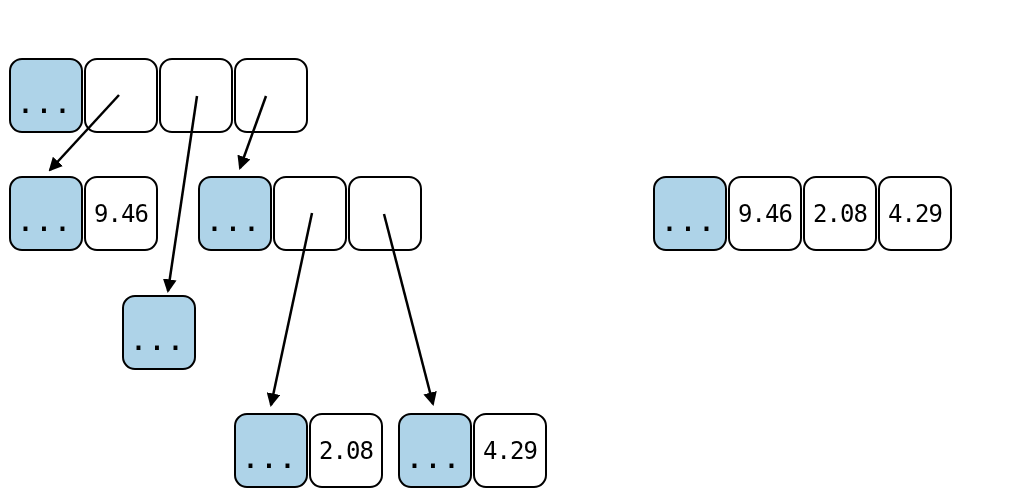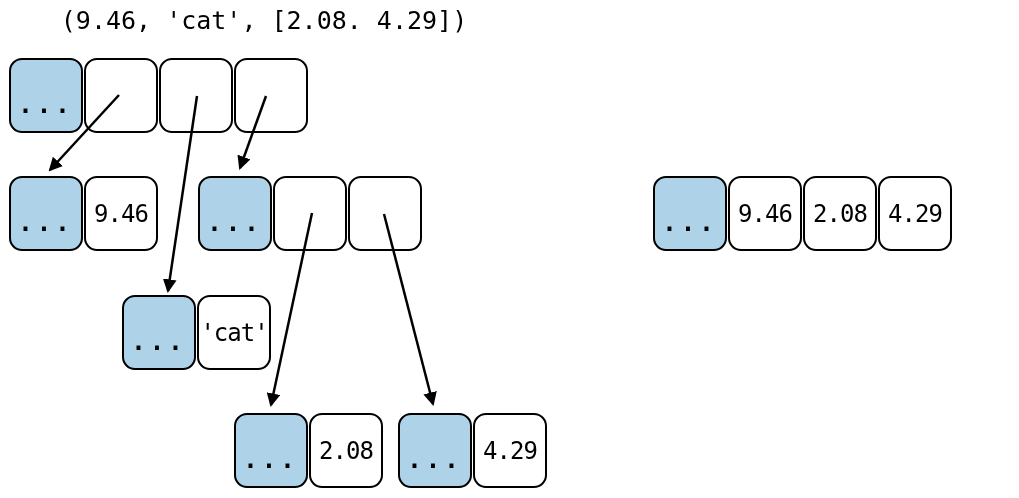--- a/index.html
+++ b/index.html
@@ -68,21 +68,20 @@
   }
   svg.arrows .head {
     fill: var(--stroke, #000000);
   }
 </style>
 </head>
 <body>
 
 <div class="canvas">
 
-  <div class="title left">(9.46, 'cat', [2.08. 4.29])</div>
 
   <div class="row" style="left:9px; top:58px;">
     <div class="cell hdr">
       <span class="dots">...</span>
     </div>
     <div class="cell"></div>
     <div class="cell"></div>
     <div class="cell"></div>
   </div>
 
@@ -98,21 +97,20 @@
       <span class="dots">...</span>
     </div>
     <div class="cell"></div>
     <div class="cell"></div>
   </div>
 
   <div class="row" style="left:122px; top:295px;">
     <div class="cell hdr">
       <span class="dots">...</span>
     </div>
-    <div class="cell">'cat'</div>
   </div>
 
   <div class="row" style="left:234px; top:413px;">
     <div class="cell hdr">
       <span class="dots">...</span>
     </div>
     <div class="cell">2.08</div>
   </div>
 
   <div class="row" style="left:398px; top:413px;">

